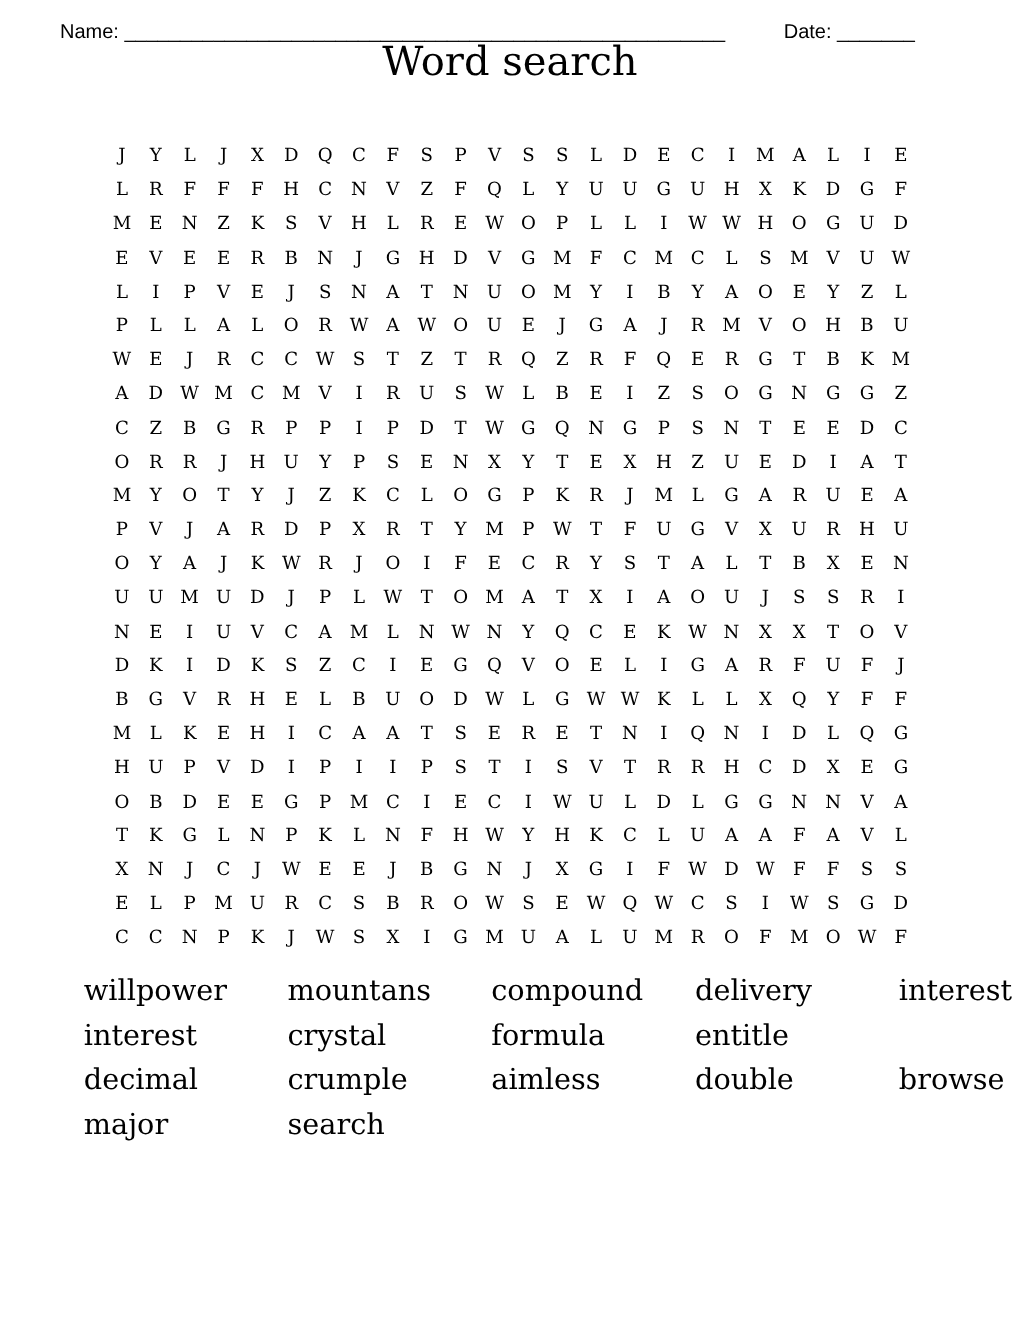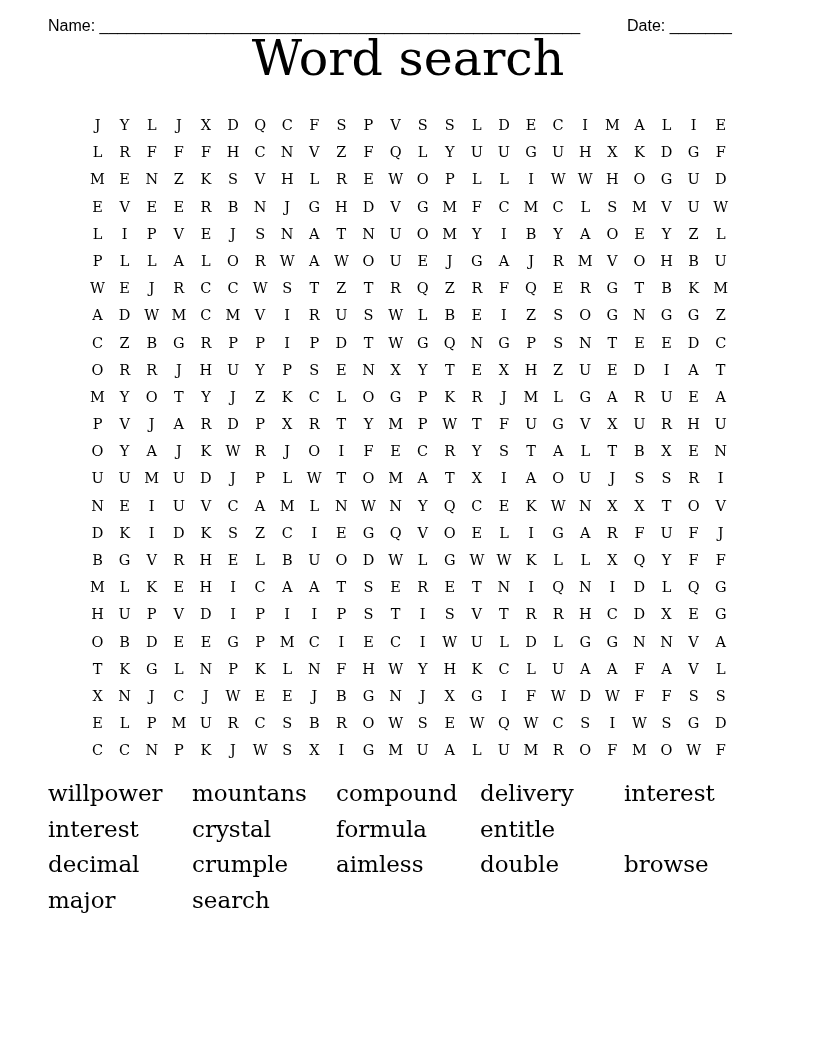--- a/index.html
+++ b/index.html
@@ -1,26 +1,26 @@
 <!DOCTYPE html>
 <html><head>
 <meta charset="utf-8">
 <style>
   html, body { margin: 0; padding: 0; background: #fff; }
   body { width: 816px; height: 1056px; position: relative; overflow: hidden; color: #000; }
   .header { position: absolute; top: 0; left: 48px; right: 76px; height: 20px; font-family: "Liberation Sans", sans-serif; font-size: 16px; margin-top: 18px; }
   .header .name { position: absolute; left: 0; top: -1px; }
   .header .date { position: absolute; left: 579px; top: -1px; }
-  .title { position: absolute; top: 30px; left: 0; width: 816px; text-align: center; font-family: "DejaVu Serif", serif; font-size: 49px; }
+  .title { position: absolute; top: 30px; left: 0; width: 816px; text-align: center; font-family: "DejaVu Serif", serif; font-size: 32px; }
   .grid { position: absolute; top: 114px; left: 84px; }
   .row { display: flex; height: 27.2px; }
   .cell { width: 27.1px; text-align: center; font-family: "DejaVu Serif", serif; font-size: 14.5px; line-height: 22px; }
   .words { position: absolute; top: 780px; left: 48px; font-family: "DejaVu Serif", serif; font-size: 23px; }
   .wrow { display: flex; height: 35.5px; }
-  .word { width: 144px; }
+  .word { width: 144px; margin-left: 19px; }
 </style>
 </head>
 <body>
 
 <div class="header">
   <span class="name">Name: ______________________________________________________</span>
   <span class="date">Date: _______</span>
 </div>
 <div class="title">Word search</div>
 <div class="grid" id="grid">

